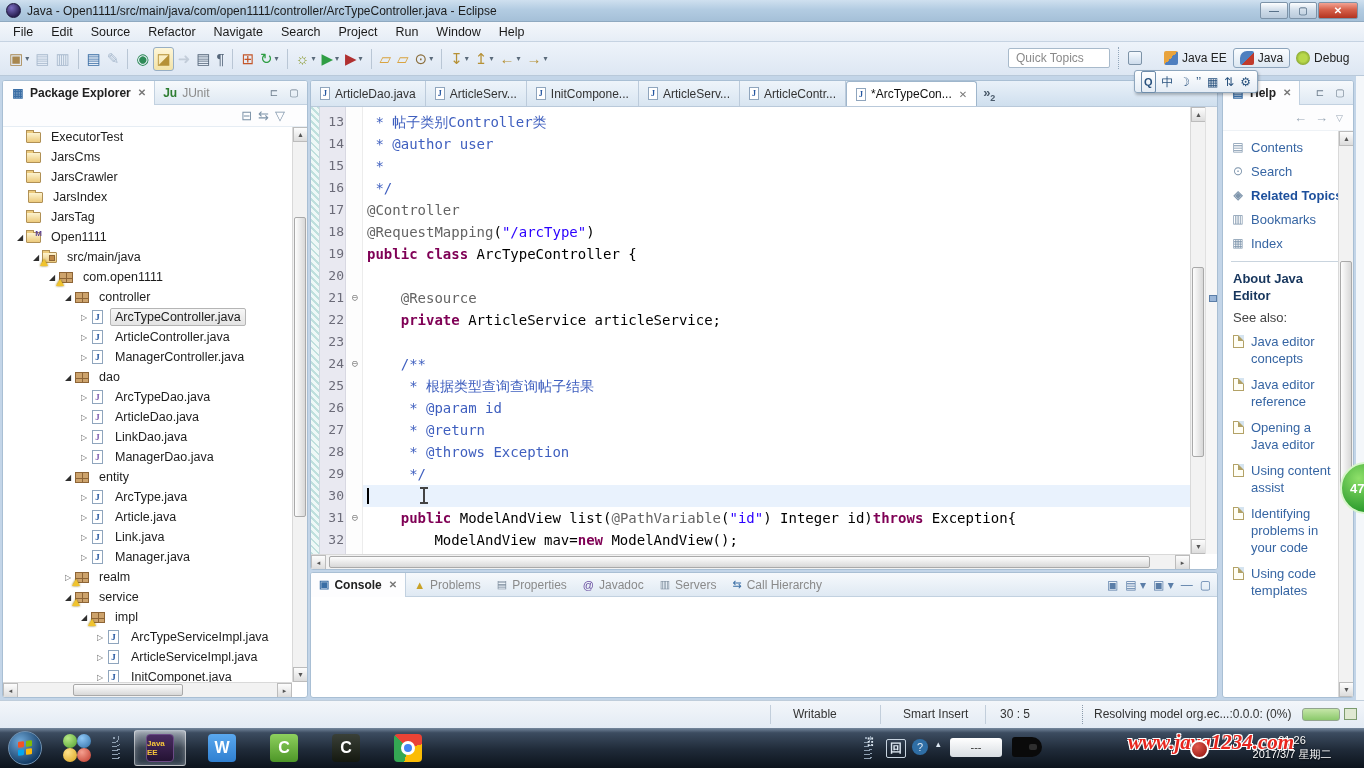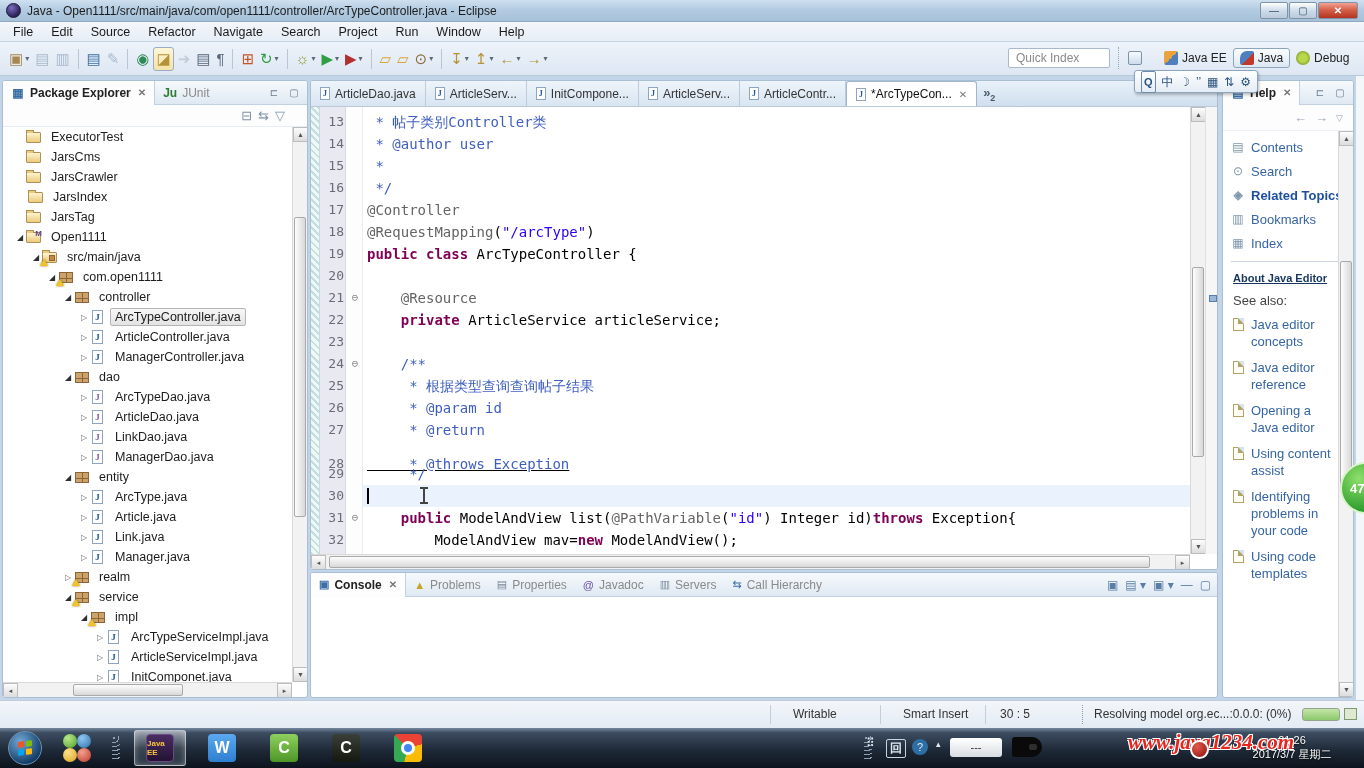--- a/index.html
+++ b/index.html
@@ -153,21 +153,21 @@
   
   .help { left:1222px; top:80px; width:132px; height:618px; }
   .help-nav { height:26px; display:flex; justify-content:flex-end; align-items:center; gap:8px; padding-right:10px;
     color:#9aa8b6; font-size:13px; background:#fdfdfe; border-bottom:1px solid #eef2f6; }
   .help-links { padding:4px 0 2px 8px; }
   .hlink { display:flex; align-items:center; gap:6px; height:24px; font-size:13px; color:#3665a3; }
   .hlink.bold { font-weight:bold; color:#1c4f9c; }
   .hl-ico { font-size:12px; color:#7e95ac; width:14px; text-align:center; }
   .help-divider { border-top:1px solid #c9d4de; margin:4px 8px 8px 8px; }
   .help-content { padding:0 14px 0 10px; font-size:13px; color:#333; }
-  .help-h1 { font-weight:bold; color:#17365d; font-size:11px; line-height:17px; margin-bottom:6px;text-decoration:underline; }
+  .help-h1 { font-weight:bold; color:#17365d; font-size:13px; line-height:17px; margin-bottom:6px; }
   .help-p { line-height:18px; margin-bottom:10px; }
   .help-seealso { color:#444; margin-bottom:8px; }
   .sa-item { display:flex; gap:7px; margin-bottom:9px; color:#3665a3; line-height:17px; }
   .ic-doc { flex:none; width:11px; height:13px; margin-top:2px; background:#fffef5; border:1px solid #b3a267; position:relative; }
   .ic-doc::before { content:""; position:absolute; right:-1px; top:-1px; border:3px solid #d5e4f0; border-left-color:#b3a267; border-bottom-color:#b3a267; }
   .help-vsb { right:0; top:50px; bottom:0; }
 
   
   .statusbar { position:absolute; left:0; top:700px; width:1364px; height:28px;
     background:linear-gradient(#f3f6fa,#e3ebf4); border-top:1px solid #bfcddb; font-size:12px; color:#333; }
@@ -327,21 +327,21 @@
         </span>
         <span class="tb-ico">
           <span class="tb-glyph" style="color: rgb(182, 145, 54);">←</span>
           <span class="tb-dd">▾</span>
         </span>
         <span class="tb-ico">
           <span class="tb-glyph" style="color: rgb(182, 145, 54);">→</span>
           <span class="tb-dd">▾</span>
         </span>
       </span>
-    <span class="quick-access">Quick Index</span>
+    <span class="quick-access">Quick Topics</span>
     <span class="qa-sep"></span>
     <span class="persp persp-open">
         <span class="p-ico p-open"></span>
       </span>
     <span id="perspectives" class="persp" style="left:1158px;">
         <span class="persp-btn">
           <span class="p-ico p-javaee"></span>
           <span>Java EE</span>
         </span>
         <span class="persp-btn active">
@@ -703,21 +703,21 @@
           <div class="code-row" style="top: 290px;">
             <span class="ln">26</span>
             <span class="fold"></span>
             <span class="code"><span class="seg-cmt">     * @param id</span></span>
           </div>
           <div class="code-row" style="top: 312px;">
             <span class="ln">27</span>
             <span class="fold"></span>
             <span class="code"><span class="seg-cmt">     * @return</span></span>
           </div>
-          <div class="code-row" style="top: 346px; text-decoration: underline;">
+          <div class="code-row" style="top: 334px;">
             <span class="ln">28</span>
             <span class="fold"></span>
             <span class="code"><span class="seg-cmt">     * @throws Exception</span></span>
           </div>
           <div class="code-row" style="top: 356px;">
             <span class="ln">29</span>
             <span class="fold"></span>
             <span class="code"><span class="seg-cmt">     */</span></span>
           </div>
           <div class="code-row current" style="top: 378px;">

